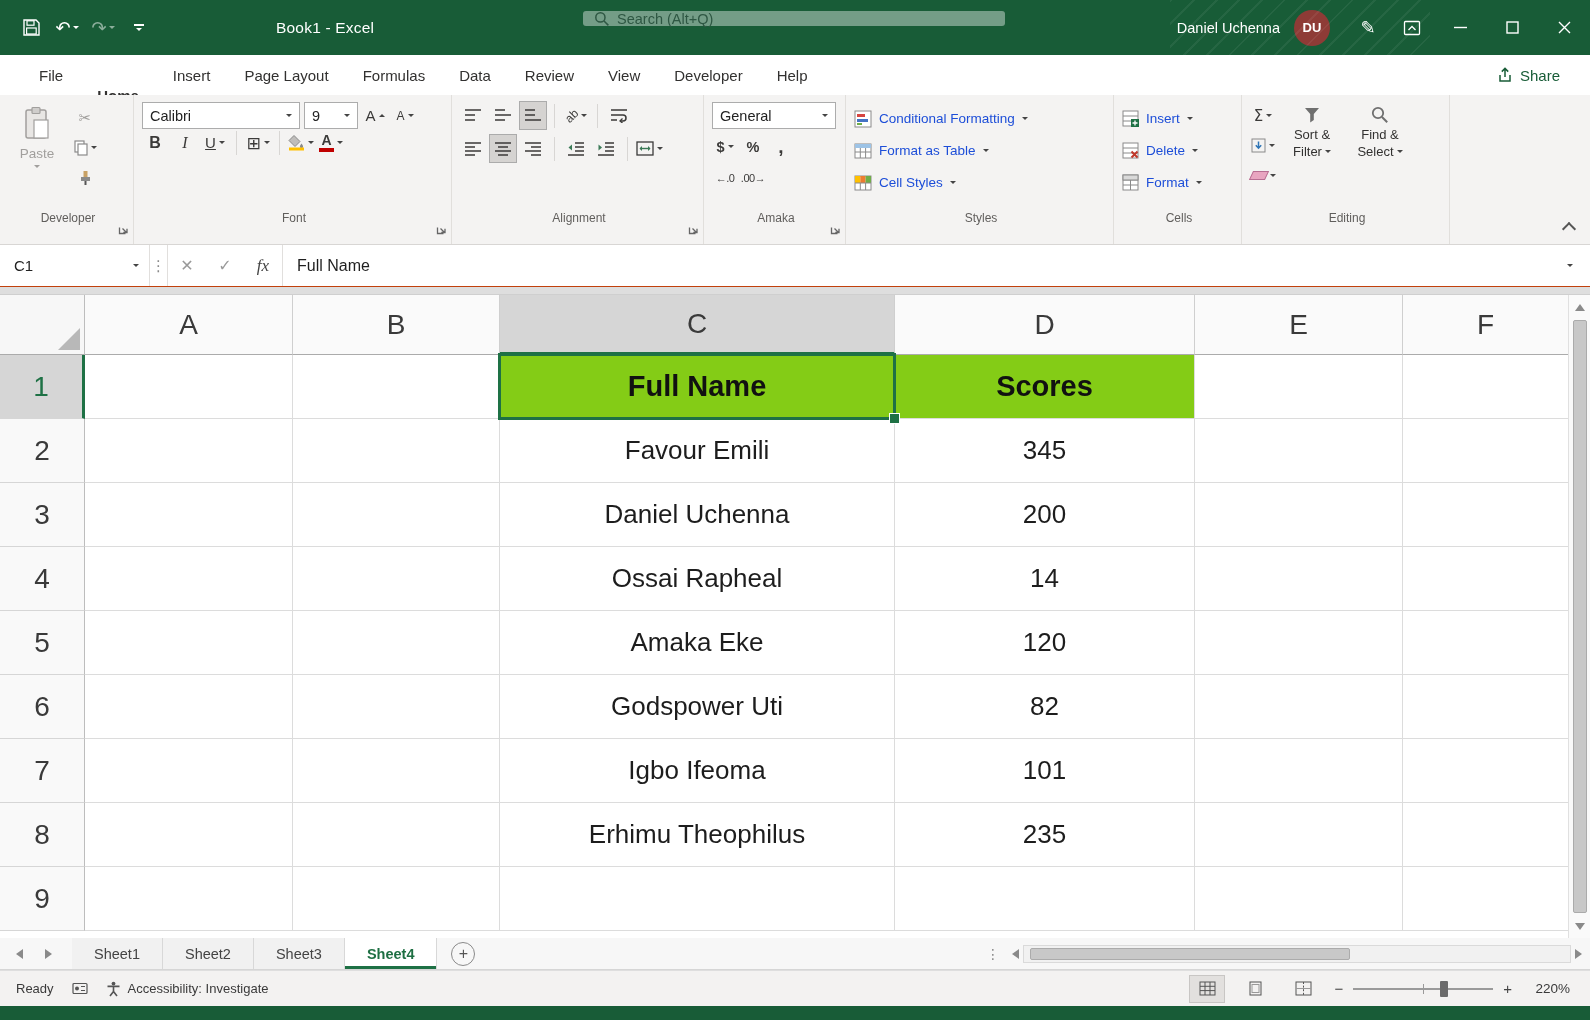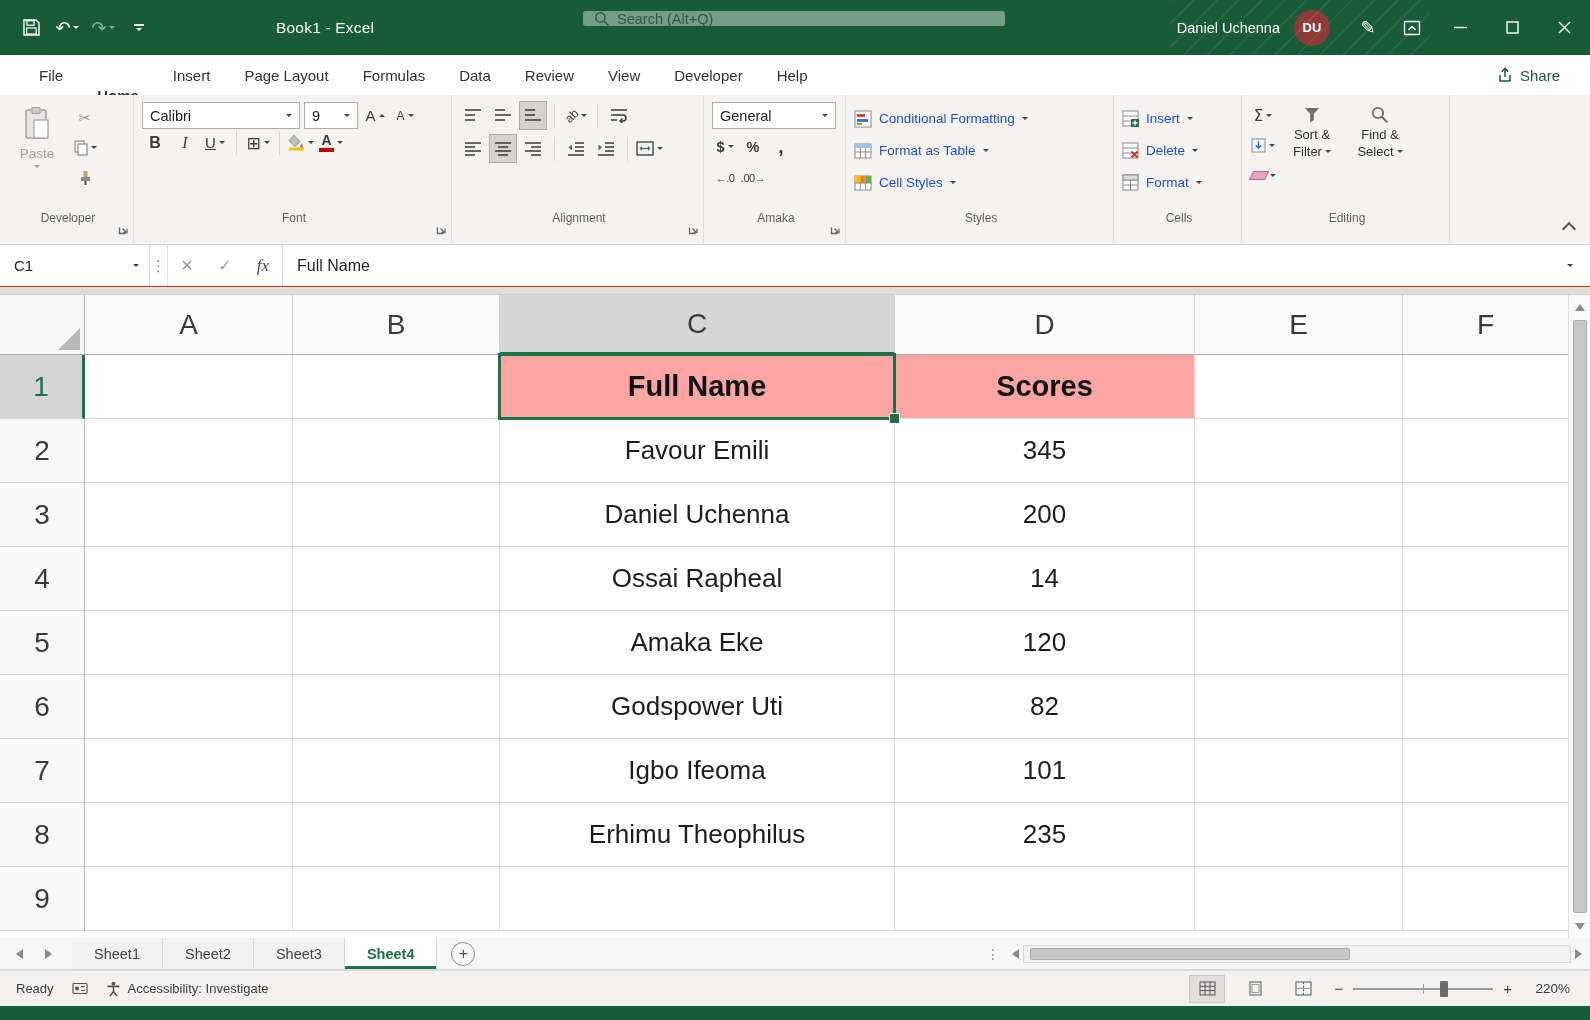--- a/index.html
+++ b/index.html
@@ -109,21 +109,21 @@
   .grow { display:flex; height:64px; }
   .ghead { height:60px; }
   .corner { width:85px; background:#F7F7F7; border-right:1px solid #BDBDBD; border-bottom:1px solid #ABABAB; position:relative; }
   .corner .tri { position:absolute; right:4px; bottom:4px; width:0; height:0; border-left:22px solid transparent; border-bottom:22px solid #B8B8B8; }
   .colh { background:#FAFAFA; border-right:1px solid #CFCFCF; border-bottom:1px solid #ABABAB; display:flex; align-items:center; justify-content:center; font-size:28px; color:#3a3a3a; }
   .colh.selcol { background:#D6D6D6; border-bottom:3px solid #1E7145; }
   .rowh { width:85px; background:#F9F9F9; border-right:1px solid #BDBDBD; border-bottom:1px solid #D6D6D6; display:flex; align-items:center; justify-content:center; font-size:28px; color:#3a3a3a; }
   .rowh.selrow { background:#D6D6D6; border-right:3px solid #1E7145; color:#1E7145; }
   .cell { border-right:1px solid #DCDCDC; border-bottom:1px solid #DCDCDC; display:flex; align-items:center; justify-content:center; background:#fff; }
   .cell span { font-size:26px; color:#1d1d1d; }
-  .hdrcell { background:#fca5a5; }
+  .hdrcell { background:#84cc16; }
   .hdrcell span { font-size:29px; font-weight:bold; color:#111; }
   .w-a{width:208px} .w-b{width:207px} .w-c{width:395px} .w-d{width:300px} .w-e{width:208px} .w-f{flex:1; border-right:none;}
   .selcell { position:relative; }
   .selcell::after { content:""; position:absolute; inset:-2px; border:3px solid #1E7145; pointer-events:none; z-index:2; }
   .selcell::before { content:""; position:absolute; right:-6px; bottom:-6px; width:9px; height:9px; background:#1E7145; border:1.5px solid #fff; z-index:3; }
   .vscroll { width:22px; background:#FAFAFA; border-left:1px solid #E0E0E0; display:flex; flex-direction:column; align-items:center; }
   .sarrow { height:24px; display:flex; align-items:center; justify-content:center; width:100%; }
   .tri-up-g { width:0;height:0;border-left:5px solid transparent;border-right:5px solid transparent;border-bottom:7px solid #8a8a8a; }
   .tri-dn-g { width:0;height:0;border-left:5px solid transparent;border-right:5px solid transparent;border-top:7px solid #8a8a8a; }
   .tri-l-g { width:0;height:0;border-top:5px solid transparent;border-bottom:5px solid transparent;border-right:7px solid #8a8a8a; }

